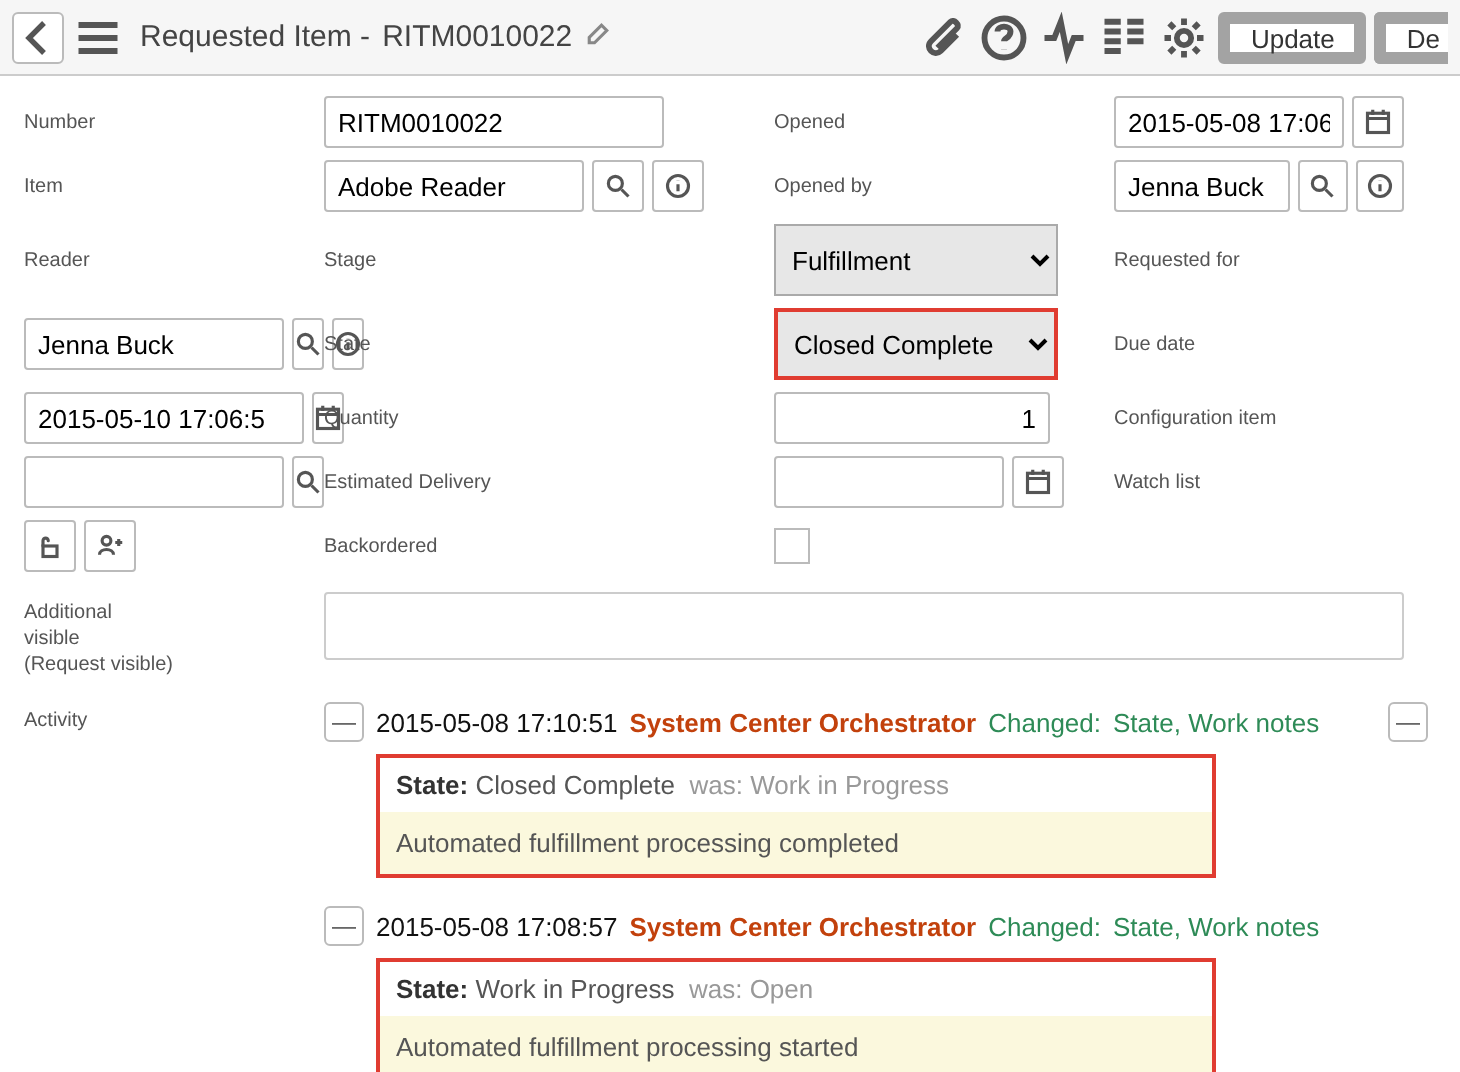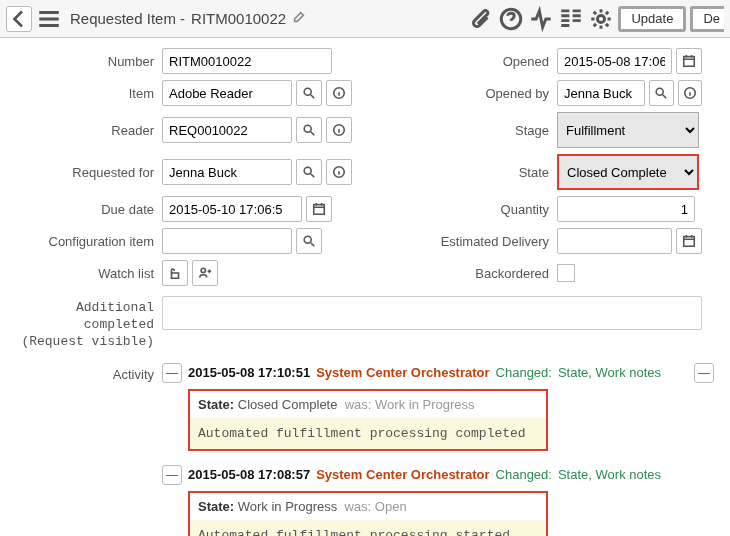--- a/index.html
+++ b/index.html
@@ -2,52 +2,52 @@
 <html><head>
 <meta charset="utf-8">
 <style>
   * { box-sizing: border-box; margin: 0; padding: 0; }
   html, body { width: 730px; height: 536px; font-family: Arial, Helvetica, sans-serif; font-size: 13px; color: #333; background: #fff; overflow: hidden; }
   .header { display: flex; align-items: center; height: 38px; padding: 0 6px; border-bottom: 1px solid #ccc; background: #f6f6f6; gap: 4px; }
   .icon-btn { width: 26px; height: 26px; border: 1px solid #bbb; border-radius: 3px; background: #fff; display: inline-flex; align-items: center; justify-content: center; cursor: pointer; color: #555; }
   .icon-btn.noborder { border: none; background: transparent; }
   .header-title { font-size: 15px; color: #444; margin-left: 4px; margin-right: 4px; flex: 0 0 auto; display: flex; align-items: center; gap: 6px; justify-content: flex-end; }
   .header-spacer { flex: 1; }
-  .btn-txt { height: 26px; padding: 0 10px; border: 3px solid #a3a3a3; border-radius: 3px; background: #fff; font-size: 13px; cursor: pointer; color: #333; }
+  .btn-txt { height: 26px; padding: 0 10px; border: 6px solid #a3a3a3; border-radius: 3px; background: #fff; font-size: 13px; cursor: pointer; color: #333; }
   .form-area { padding: 10px 12px 0 12px; }
   .form-grid { display: grid; grid-template-columns: 150px 225px 170px 145px; column-gap: 0; row-gap: 6px; align-items: center; }
-  .lbl { text-align: right; padding-right: 8px; color: #555; font-size: 13px; white-space: nowrap; }
+  .lbl { padding-right: 8px; color: #555; font-size: 10px; white-space: nowrap; }
   .lbl.top { align-self: start; padding-top: 4px; }
   .field-wrap { display: flex; align-items: center; gap: 4px; }
   .txt-in { height: 26px; padding: 2px 6px; border: 1px solid #bbb; border-radius: 2px; font-size: 13px; background: #fff; }
   .txt-in.w-main { width: 130px; }
   .txt-in.w-full { width: 170px; }
   .txt-in.w-num { width: 138px; text-align: right; }
   .sel { height: 36px; border: 1px solid #aaa; background: #e7e7e7; font-size: 13px; padding: 0 4px; }
   .sel.w-main { width: 142px; }
   .sel.w-main.highlight { border: 2px solid #e03c31; }
   .mini-btn { width: 26px; height: 26px; border: 1px solid #bbb; border-radius: 2px; background: #fff; display: inline-flex; align-items: center; justify-content: center; cursor: pointer; color: #555; }
   .mini-btn svg { width: 14px; height: 14px; }
   .chk { width: 18px; height: 18px; border: 1px solid #bbb; background: #fff; }
-  .comments-row { display: grid; grid-template-columns: 150px 1fr; gap: 0; margin-top: 10px; font-family: Liberation Mono, monospace; }
+  .comments-row { display: grid; grid-template-columns: 150px 1fr; gap: 0; margin-top: 10px; }
   .comments-in { height: 34px; border: 1px solid #ccc; border-radius: 2px; background: #fff; width: 540px; }
   .activity-row { display: grid; grid-template-columns: 150px 1fr; gap: 0; margin-top: 12px; }
   .activity-list { display: flex; flex-direction: column; gap: 14px; padding-right: 12px; }
   .act-header { display: flex; align-items: center; gap: 6px; position: relative; }
   .act-toggle { width: 20px; height: 20px; border: 1px solid #bbb; border-radius: 3px; background: #fff; display: flex; align-items: center; justify-content: center; font-size: 12px; line-height: 1; cursor: pointer; color: #555; }
-  .act-ts { font-weight: bold; color: #111; }
+  .act-ts { font-weight: normal; color: #111; }
   .act-user { font-weight: bold; color: #c2410c; cursor: pointer; }
   .act-chg-lbl { color: #2e8b57; }
   .act-chg-flds { color: #2e8b57; }
   .act-toggle-right { position: absolute; right: -8px; top: 0; }
-  .act-detail { margin-left: 26px; margin-top: 6px; border: 2px solid #e03c31; padding-bottom: 0; width: 360px; }
+  .act-detail { margin-left: 26px; margin-top: 6px; border: 2px solid #e03c31; padding-bottom: 0; width: 420px; }
   .act-state-line { padding: 6px 8px; color: #555; }
   .act-state-line strong { color: #333; font-weight: bold; }
   .act-state-line .was { color: #999; }
-  .act-note { background: #fbf8dd; padding: 8px 8px; color: #555; font-family: Liberation Mono, monospace; }
+  .act-note { background: #fbf8dd; padding: 8px 8px; color: #555; }
   svg { stroke: currentColor; fill: none; stroke-width: 1.8; }
 </style>
 </head>
 <body>
 
 <div class="header">
   <div class="icon-btn">
     <svg viewBox="0 0 16 16">
         <path d="M10 3 L5 8 L10 13"></path>
       </svg>
@@ -143,35 +143,20 @@
         </div>
       <div class="mini-btn">
           <svg viewBox="0 0 16 16">
             <circle cx="8" cy="8" r="6"></circle>
             <path d="M8 5 L8 5.2 M8 7 L8 11"></path>
           </svg>
         </div>
     </div>
 
     <div class="lbl">Reader</div>
-    <div class="field-wrap">
-      <input class="txt-in w-main" value="REQ0010022" style="">
-      <div class="mini-btn">
-          <svg viewBox="0 0 16 16">
-            <circle cx="6.5" cy="6.5" r="4"></circle>
-            <path d="M10 10 L14 14"></path>
-          </svg>
-        </div>
-      <div class="mini-btn">
-          <svg viewBox="0 0 16 16">
-            <circle cx="8" cy="8" r="6"></circle>
-            <path d="M8 5 L8 5.2 M8 7 L8 11"></path>
-          </svg>
-        </div>
-    </div>
     <div class="lbl">Stage</div>
     <div class="field-wrap">
       <select class="sel w-main"><option>Fulfillment</option></select>
     </div>
 
     <div class="lbl">Requested for</div>
     <div class="field-wrap">
       <input class="txt-in w-main" value="Jenna Buck" style="">
       <div class="mini-btn">
           <svg viewBox="0 0 16 16">
@@ -245,21 +230,21 @@
     <div class="lbl">Backordered</div>
     <div class="field-wrap">
       <div class="chk"></div>
     </div>
 
   </div>
 
   <div class="comments-row">
     <div class="lbl top" style="line-height:1.3;">
       <span>Additional</span><br>
-      <span>completed</span><br>
+      <span>visible</span><br>
       <span>(Request visible)</span>
     </div>
     <div>
       <div class="comments-in"></div>
     </div>
   </div>
 
   <div class="activity-row">
     <div class="lbl top">Activity</div>
     <div class="activity-list">

